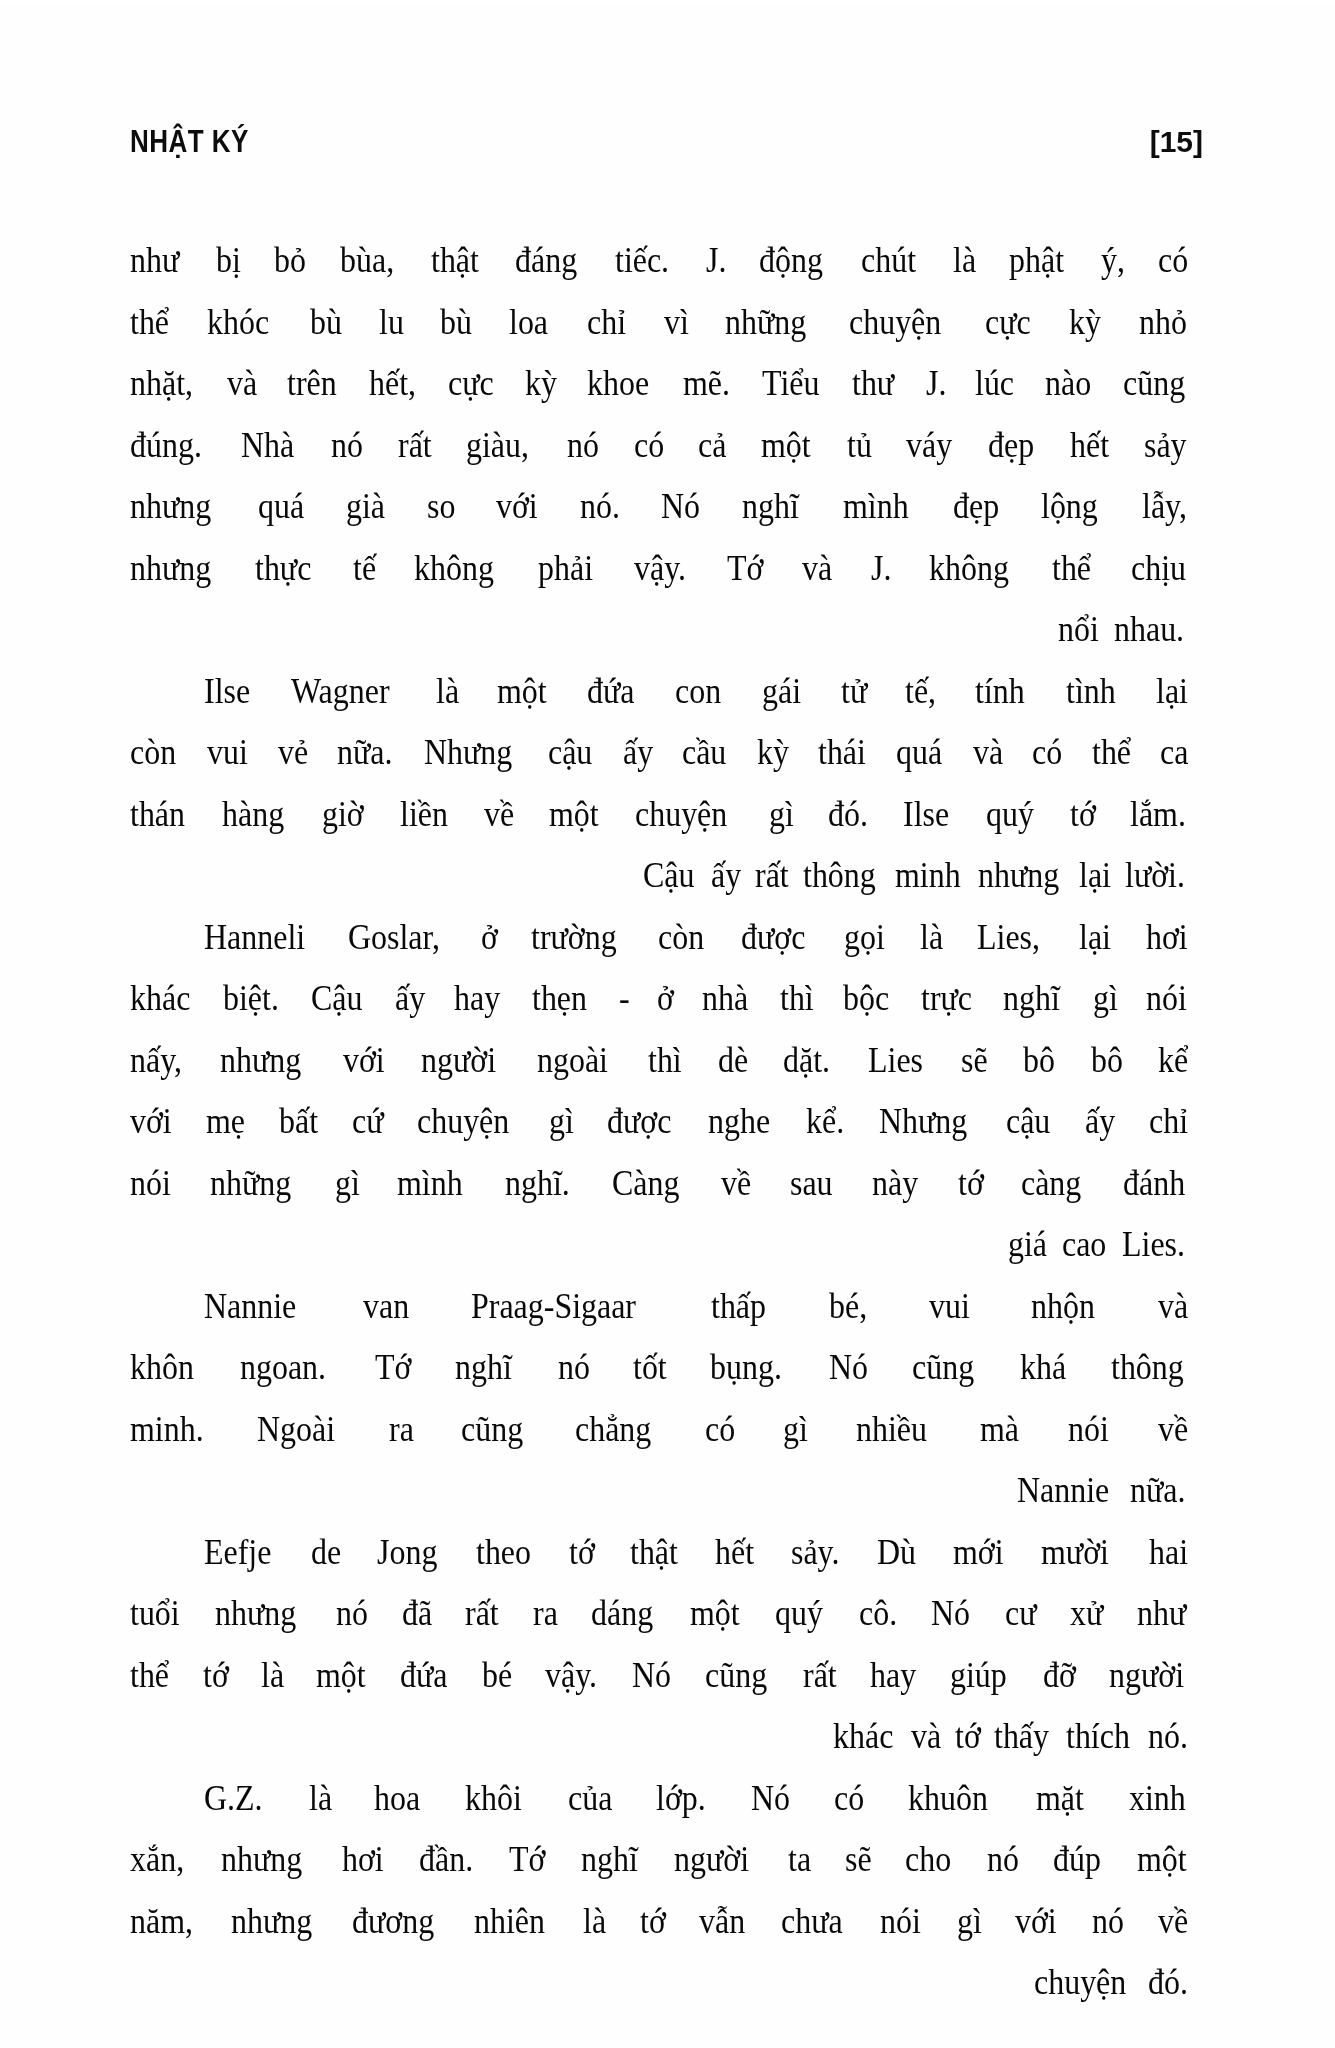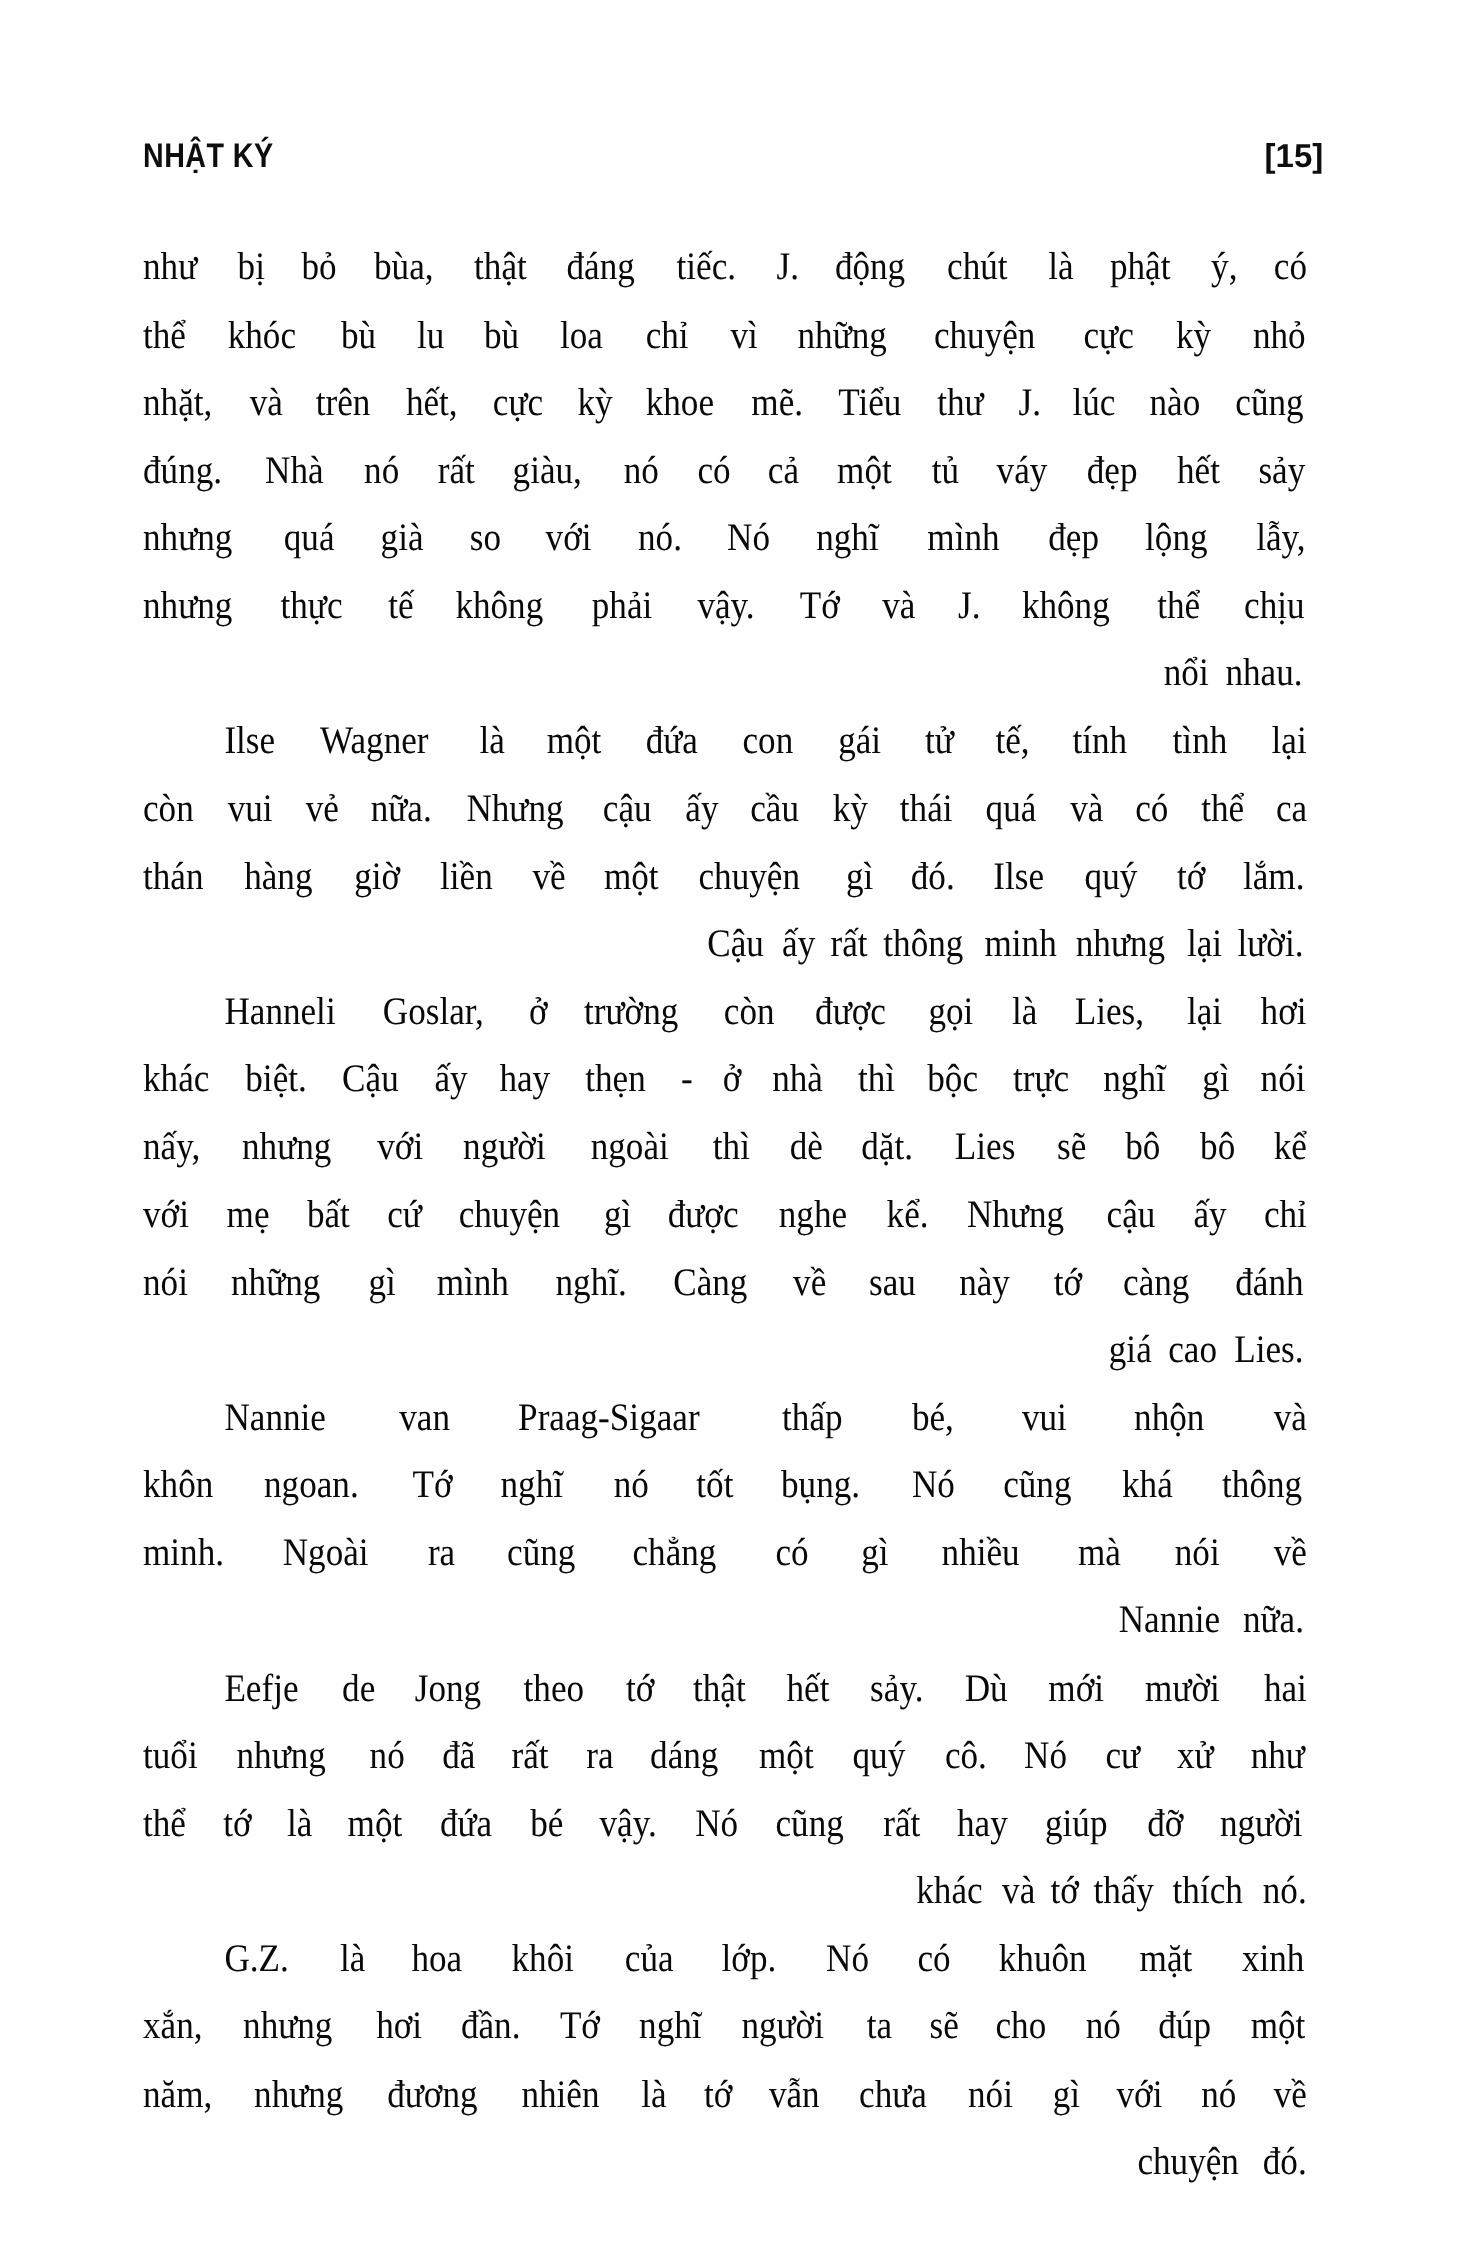--- a/index.html
+++ b/index.html
@@ -43,21 +43,21 @@
     font-family: "Liberation Sans", "DejaVu Sans", sans-serif;
     font-size: 30px;
     font-weight: 700;
     color: #0d0d0d;
     white-space: nowrap;
   }
 
   
   .body-text {
     position: absolute;
-    top: 208px;
+    top: 226px;
     left: 130px;
     width: 1062px;
     font-family: "Liberation Serif", "DejaVu Serif", serif;
     color: #090909;
   }
   .para {
     margin: 0;
     padding: 0;
   }
   

